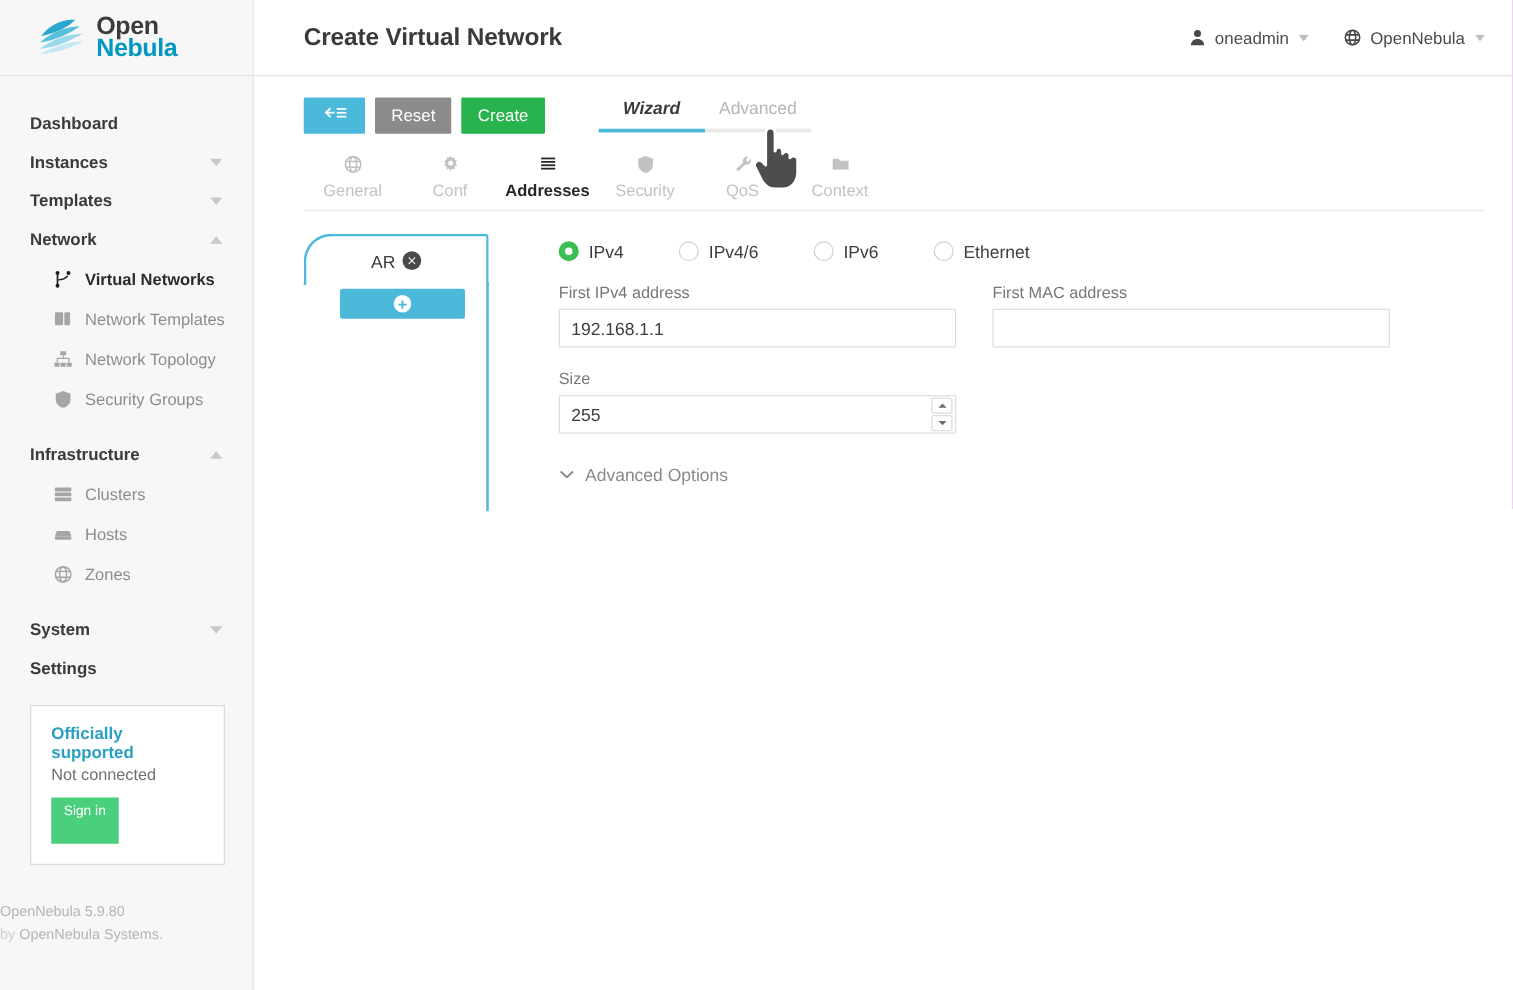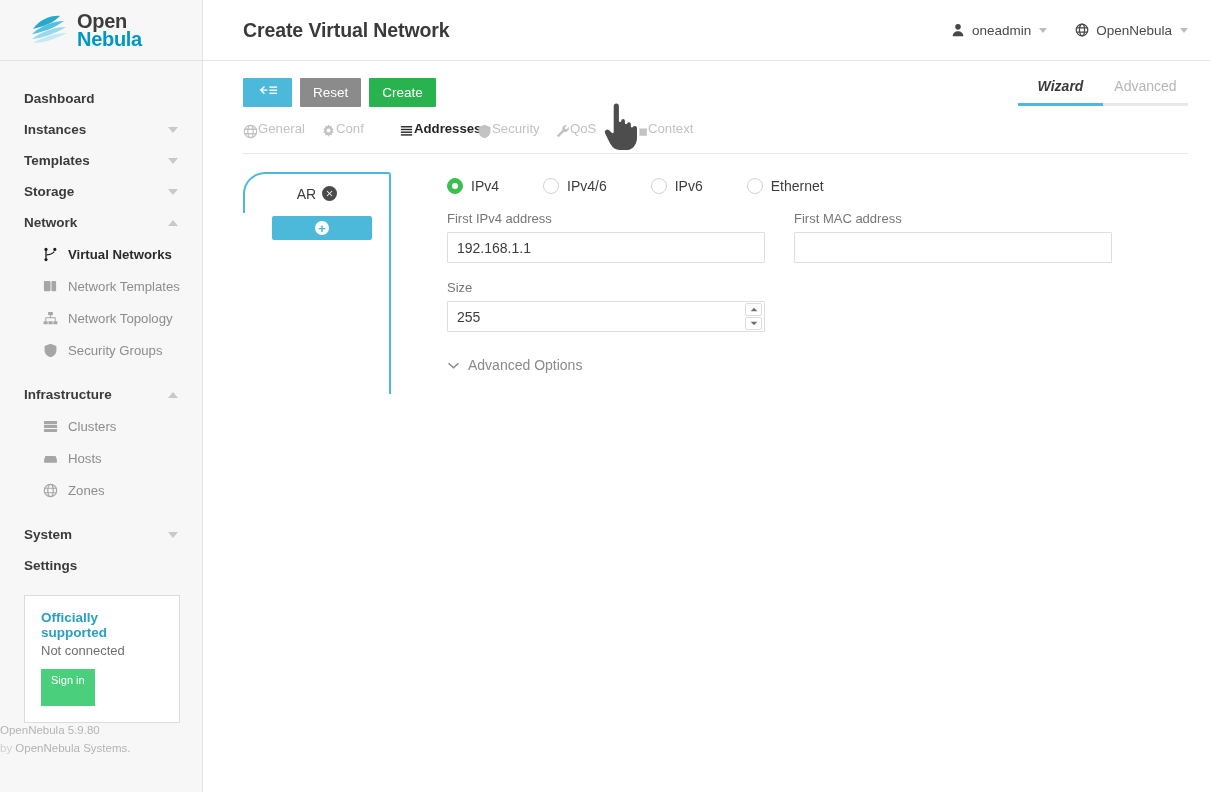--- a/index.html
+++ b/index.html
@@ -140,23 +140,24 @@
   .tb-caret {
     width: 0; height: 0;
     border-left: 4.5px solid transparent;
     border-right: 4.5px solid transparent;
     border-top: 5px solid #bdbdbd;
     margin-left: 1px;
   }
 
   
   .toolbar-row {
-    display: flex; align-items: flex-start; justify-content: space-between;
+    display: flex; align-items: flex-start; 
     padding: 17px 22px 0 40px;
     position: relative;
+    gap: 43px;
   }
   .btn-group { display: flex; gap: 8px; }
   .btn {
     border: none;
     height: 29px;
     font-size: 13.5px;
     color: #fff;
     cursor: pointer;
     font-family: "Liberation Sans", sans-serif;
     display: flex; align-items: center; justify-content: center;
@@ -185,21 +186,21 @@
 
   
   .step-tabs {
     display: flex;
     margin: 14px 22px 0 40px;
     border-bottom: 1px solid #e8e8e8;
     padding-bottom: 0;
   }
   .step-tab {
     width: 78px;
-    display: flex; flex-direction: row; 
+    display: flex; flex-direction: column; align-items: center;
     cursor: pointer;
     padding-bottom: 8px;
     color: #c2c2c2;
   }
   .step-tab .st-ico {
     height: 20px; display: flex; align-items: center; justify-content: center;
     margin-bottom: 4px;
   }
   .step-tab .st-lbl { font-size: 13.2px; }
   .step-tab.active { color: #262626; }
@@ -373,24 +374,20 @@
       <div class="nav-group-item">
         <span class="lbl">Instances</span>
         <span class="chev down"></span>
       </div>
 
       <div class="nav-group-item">
         <span class="lbl">Templates</span>
         <span class="chev down"></span>
       </div>
 
-      <div class="nav-group-item">
-        <span class="lbl">Storage</span>
-        <span class="chev down"></span>
-      </div>
 
       <div class="nav-group-item">
         <span class="lbl">Network</span>
         <span class="chev up"></span>
       </div>
 
       <div class="nav-sub active">
         <span class="sico">
           <svg viewBox="0 0 16 16" width="15" height="15" fill="currentColor">
             <circle cx="3.2" cy="2.6" r="1.7"></circle>

